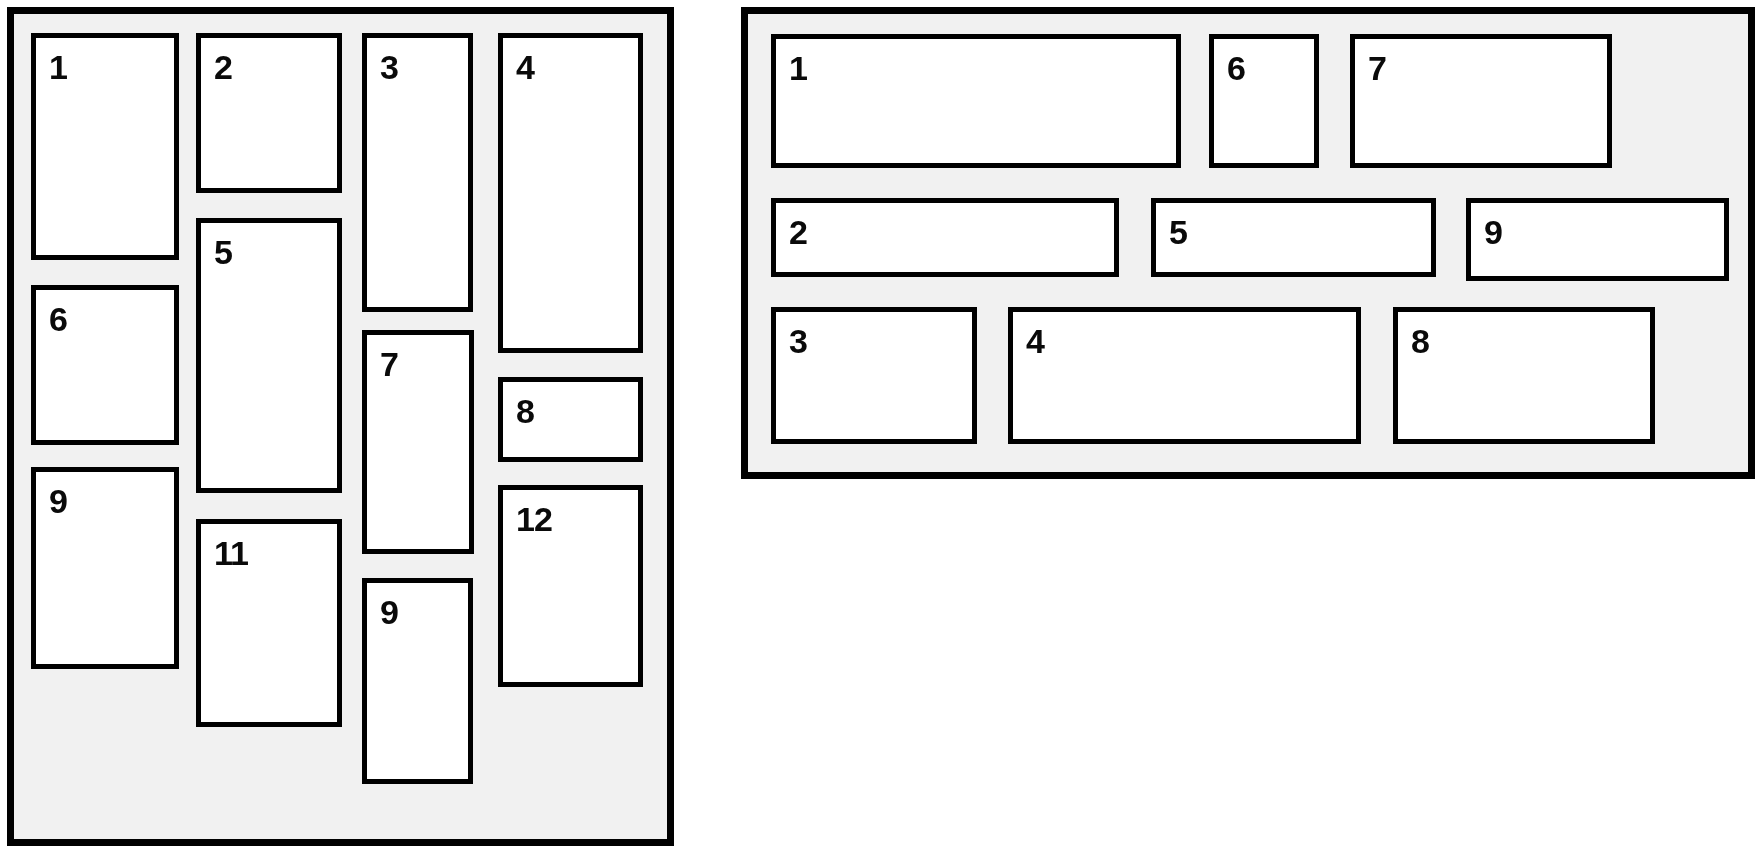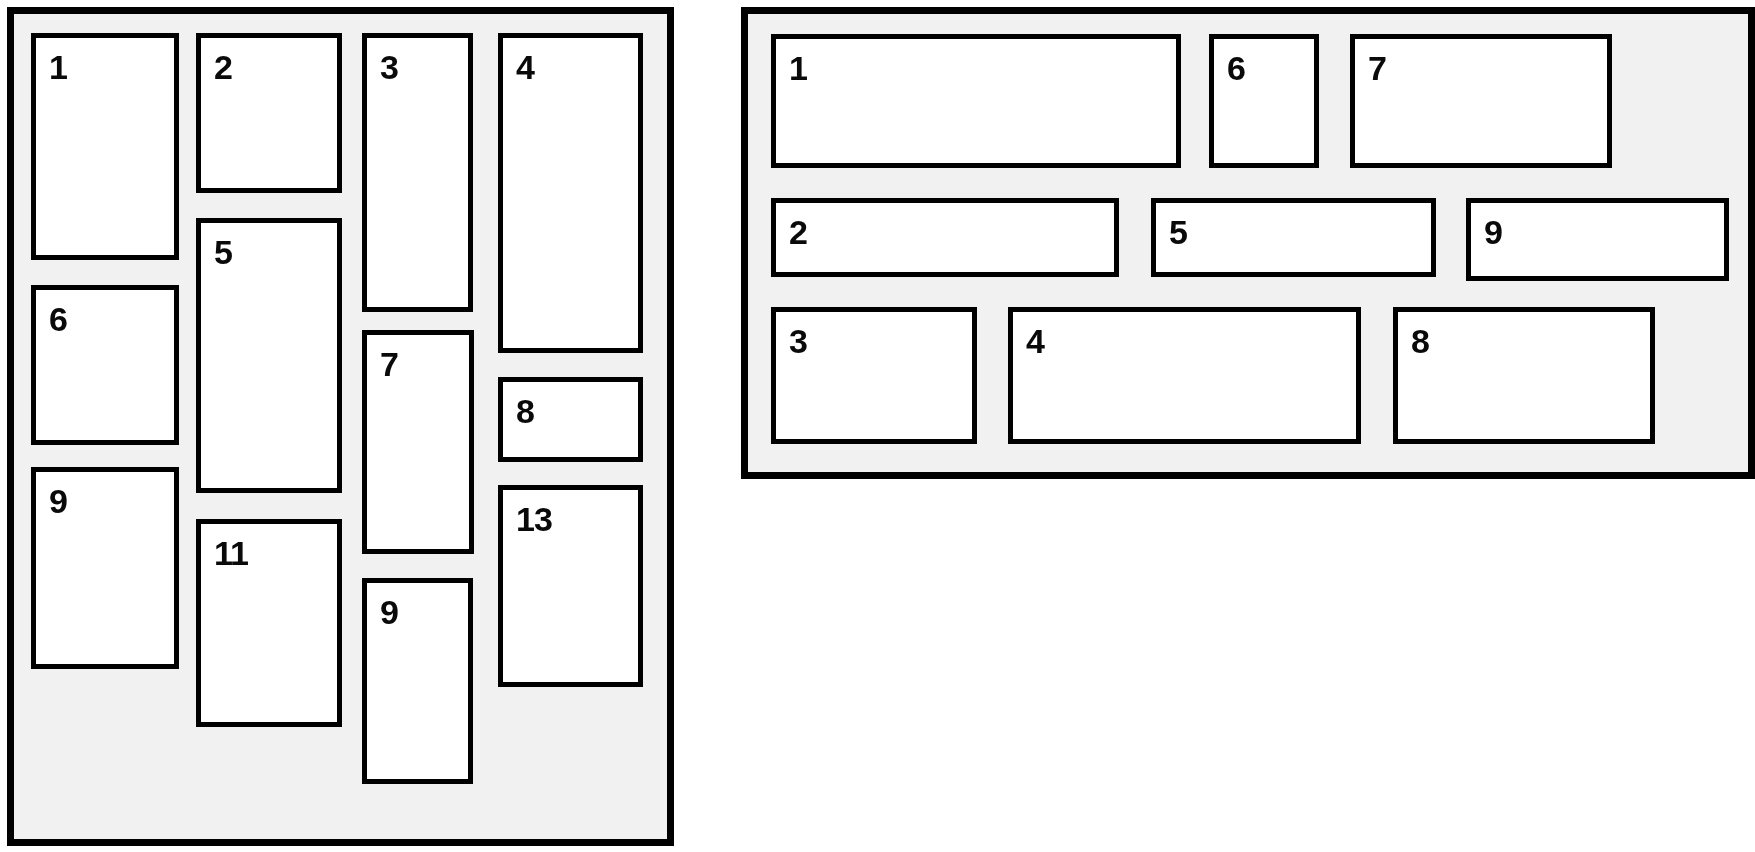--- a/index.html
+++ b/index.html
@@ -65,21 +65,21 @@
     <div class="box" style="left: 348px; top: 316px; width: 112px; height: 224px;">
         <span class="label">7</span>
       </div>
     <div class="box" style="left: 484px; top: 363px; width: 145px; height: 85px;">
         <span class="label">8</span>
       </div>
     <div class="box" style="left: 17px; top: 453px; width: 148px; height: 202px;">
         <span class="label">9</span>
       </div>
     <div class="box" style="left: 484px; top: 471px; width: 145px; height: 202px;">
-        <span class="label">13</span>
+        <span class="label">12</span>
       </div>
     <div class="box" style="left: 182px; top: 505px; width: 146px; height: 208px;">
         <span class="label">11</span>
       </div>
     <div class="box" style="left: 348px; top: 564px; width: 111px; height: 206px;">
         <span class="label">9</span>
       </div>
   </section>
 
   <section class="panel" style="left: 741px; top: 7px; width: 1014px; height: 472px;">

